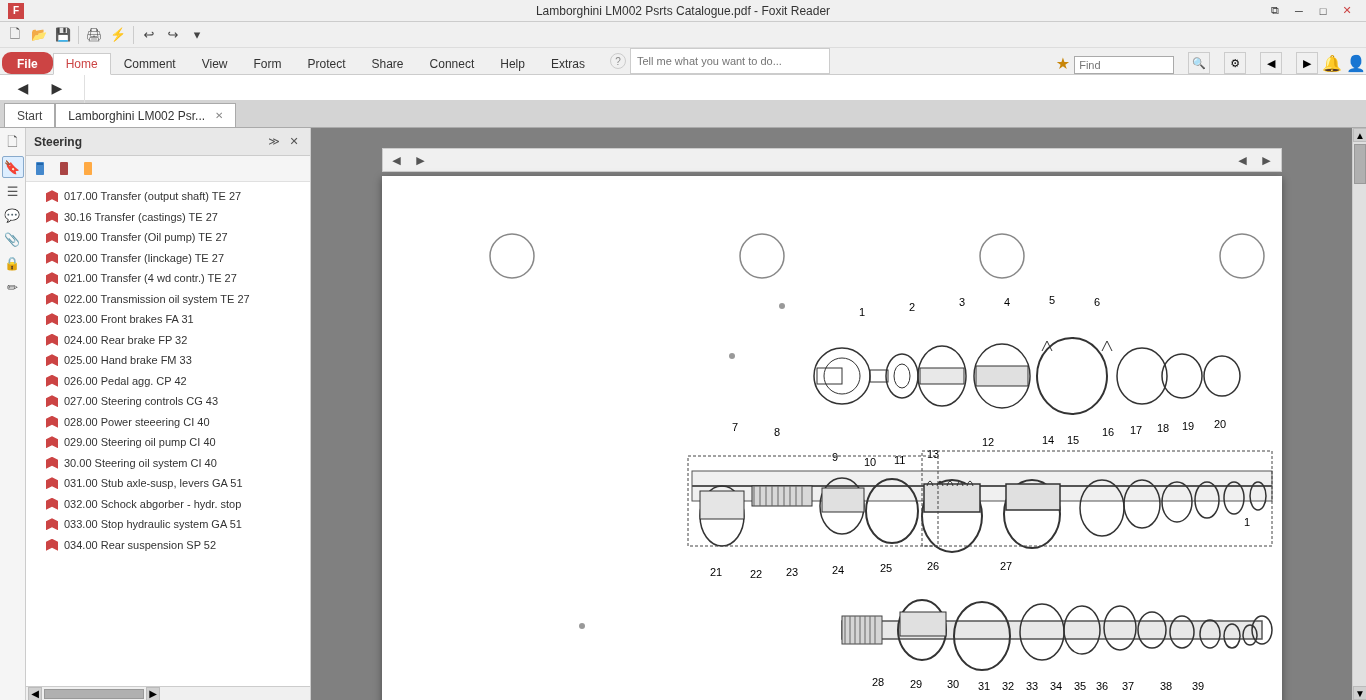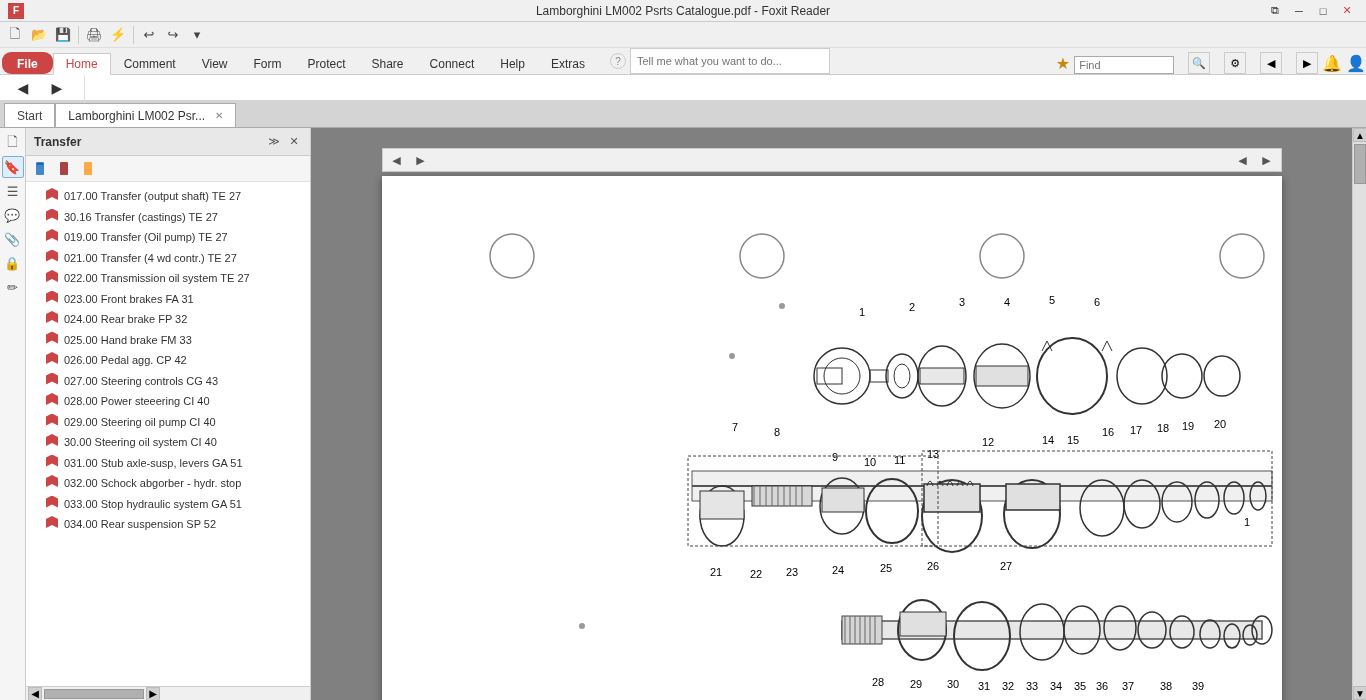--- a/index.html
+++ b/index.html
@@ -95,21 +95,21 @@
     #panel-toolbar {
       height: 26px; background: #f5f5f5; border-bottom: 1px solid #e0e0e0;
       display: flex; align-items: center; padding: 0 6px; gap: 4px;
     }
     .panel-tb-btn { width: 20px; height: 20px; display: flex; align-items: center; justify-content: center; cursor: pointer; border: 1px solid transparent; font-size: 12px; color: #444; }
 
     #bookmark-list {
       flex: 1; overflow-y: auto; padding: 4px 0;
     }
     .bookmark-item {
-      display: flex; align-items: flex-start; padding: 2px 4px 2px 20px;
+      display: flex; align-items: center; padding: 2px 4px 2px 20px;
       cursor: pointer; font-size: 11px; color: #333; line-height: 1.5;
     }
     .bm-icon { width: 12px; height: 12px; background: #cc4444; margin-right: 6px; flex-shrink: 0; clip-path: polygon(50% 0%, 100% 25%, 100% 100%, 50% 75%, 0% 100%, 0% 25%); }
 
     
     #panel-scrollbar { height: 14px; background: #f0f0f0; border-top: 1px solid #ccc; display: flex; align-items: center; padding: 0 2px; }
 
     
     #sidebar-icons {
       width: 26px; background: #f5f5f5; border-right: 1px solid #ccc;
@@ -236,21 +236,21 @@
     <div class="sidebar-icon-btn" title="Bookmarks" style="background:#ddeeff;border-color:#88aacc;">🔖</div>
     <div class="sidebar-icon-btn" title="Layers">☰</div>
     <div class="sidebar-icon-btn" title="Comments">💬</div>
     <div class="sidebar-icon-btn" title="Attachments">📎</div>
     <div class="sidebar-icon-btn" title="Security">🔒</div>
     <div class="sidebar-icon-btn" title="Edit">✏</div>
   </div>
 
   <div id="left-panel">
     <div id="panel-header">
-      <span id="panel-title">Transfer</span>
+      <span id="panel-title">Steering</span>
       <div id="panel-controls">
         <div class="panel-ctrl-btn">≫</div>
         <div class="panel-ctrl-btn">✕</div>
       </div>
     </div>
     <div id="panel-toolbar">
       <div class="panel-tb-btn" title="Add">
         <svg width="16" height="16" viewBox="0 0 16 16">
             <rect x="2" y="1" width="8" height="13" fill="#4488cc" rx="1"></rect>
             <rect x="3" y="2" width="6" height="2" fill="#2266aa"></rect>
@@ -276,20 +276,24 @@
           <div class="bm-icon"></div>
           <span>017.00 Transfer (output shaft) TE 27</span>
         </div>
         <div class="bookmark-item">
           <div class="bm-icon"></div>
           <span>30.16 Transfer (castings) TE 27</span>
         </div>
         <div class="bookmark-item">
           <div class="bm-icon"></div>
           <span>019.00 Transfer (Oil pump) TE 27</span>
+        </div>
+        <div class="bookmark-item">
+          <div class="bm-icon"></div>
+          <span>020.00 Transfer (linckage) TE 27</span>
         </div>
         <div class="bookmark-item">
           <div class="bm-icon"></div>
           <span>021.00 Transfer (4 wd contr.) TE 27</span>
         </div>
         <div class="bookmark-item">
           <div class="bm-icon"></div>
           <span>022.00 Transmission oil system TE 27</span>
         </div>
         <div class="bookmark-item">

